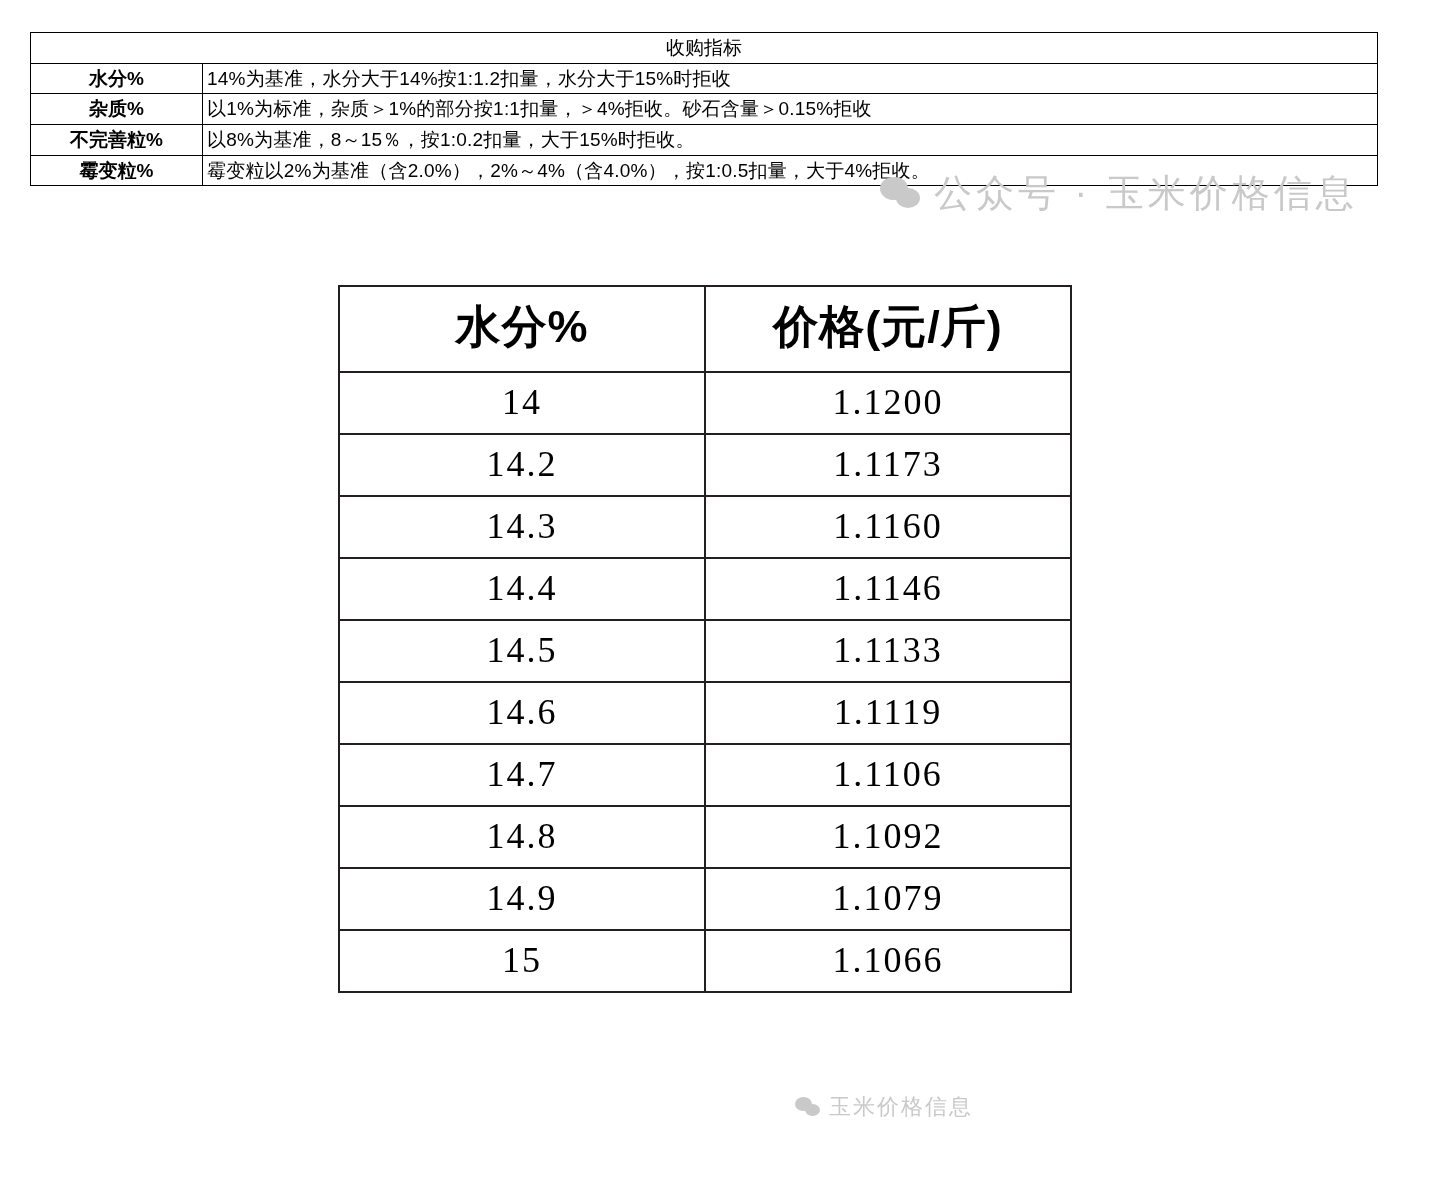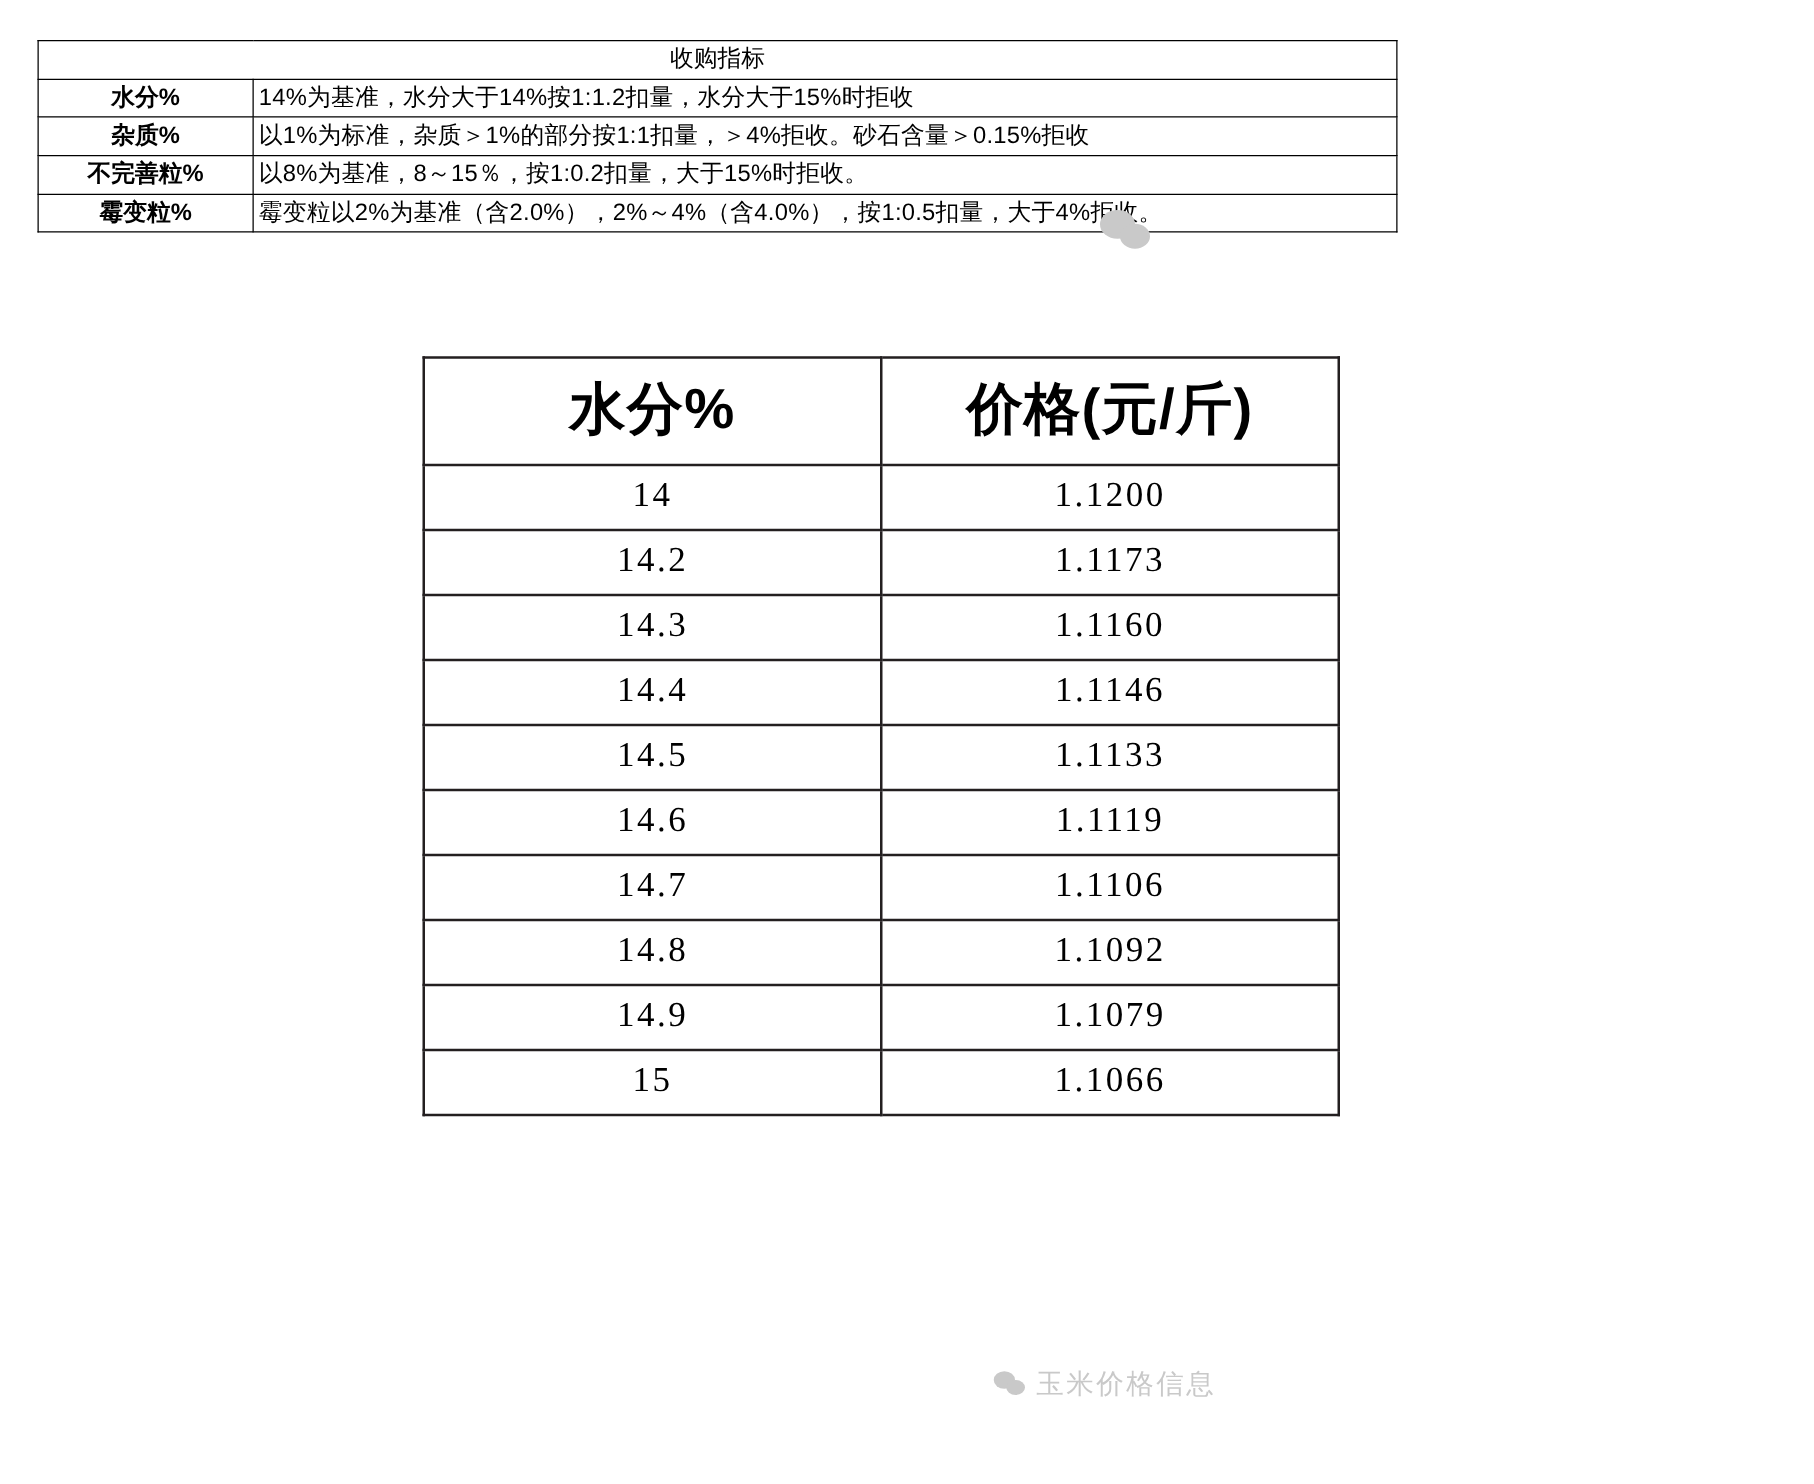--- a/index.html
+++ b/index.html
@@ -14,21 +14,21 @@
     color: #000000;
     position: relative;
     overflow: hidden;
   }
 
   
   .standards-wrap {
     position: absolute;
     left: 30px;
     top: 32px;
-    width: 1088px;
+    width: 1348px;
   }
   table.standards {
     border-collapse: collapse;
     width: 100%;
     table-layout: fixed;
   }
   table.standards td {
     border: 1px solid #000000;
     padding: 2px 4px;
     font-size: 19px;
@@ -80,21 +80,21 @@
     font-weight: 400;
   }
   table.price th {
     font-size: 45px;
     font-weight: 700;
     padding: 10px 0 14px 0;
     font-family: "Liberation Sans", sans-serif;
     letter-spacing: 1px;
   }
   table.price td {
-    font-size: 28px;
+    font-size: 36px;
     padding: 8px 0 10px 0;
     letter-spacing: 2px;
   }
   .col-moisture { width: 50%; }
   .col-price { width: 50%; }
 
   
   .wm {
     position: absolute;
     color: #c9c9c9;
@@ -232,20 +232,21 @@
       </tr>
     </tbody>
   </table>
 </div>
 
 <div class="wm wm-main">
   <span class="wechat-mark">
     <span class="b1"></span>
       <span class="b2"></span>
   </span>
+  <span>公众号 · 玉米价格信息</span>
 </div>
 
 <div class="wm wm-small">
   <span class="wechat-mark small">
     <span class="b1"></span>
       <span class="b2"></span>
   </span>
   <span>玉米价格信息</span>
 </div>
 

